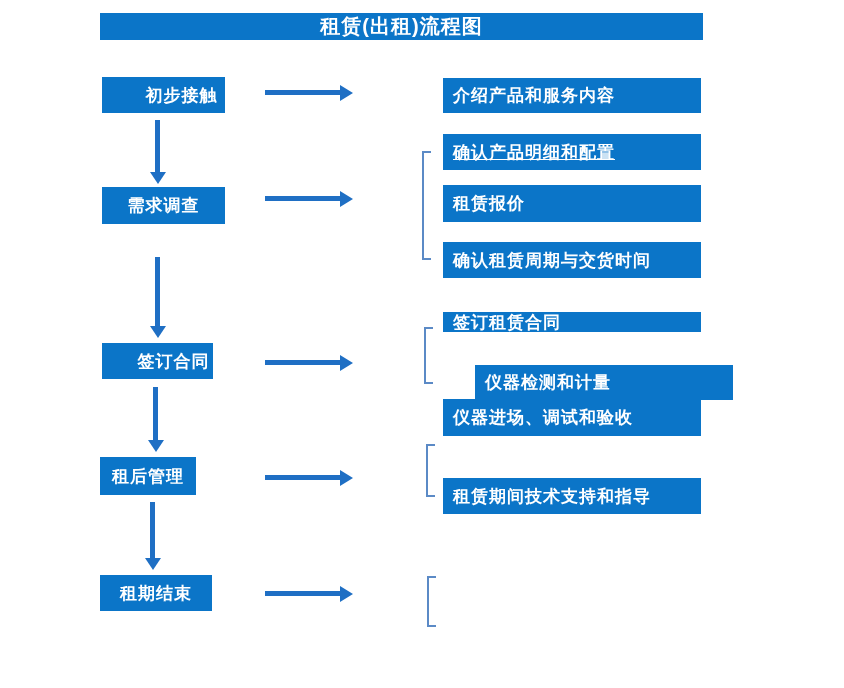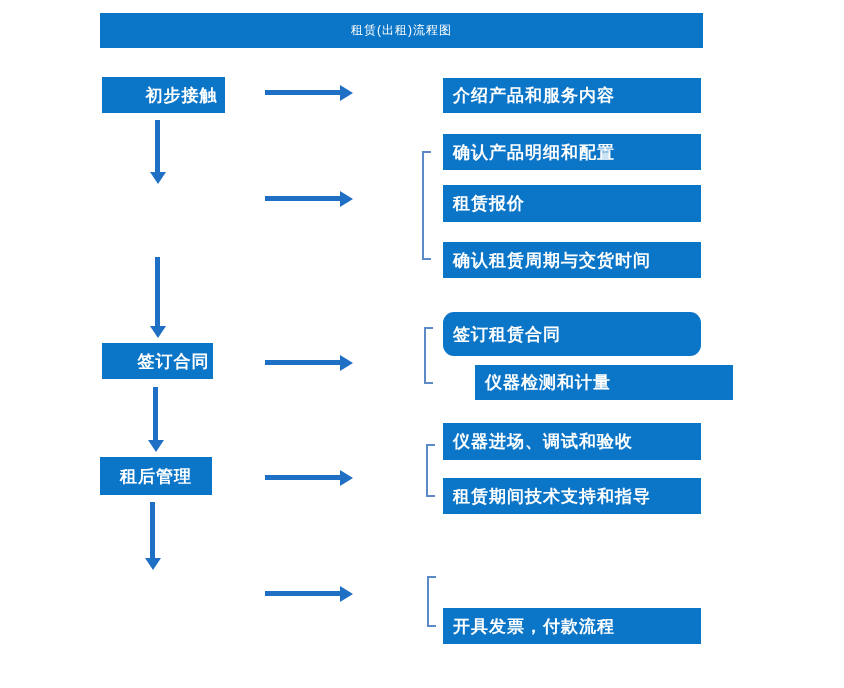--- a/index.html
+++ b/index.html
@@ -7,24 +7,24 @@
     --arrow:#1f6fc4;
     --bracket:#5b8ac6;
     --text:#ffffff;
   }
   html,body{margin:0;padding:0;background:#ffffff;}
   .canvas{
     position:relative;width:844px;height:688px;background:#ffffff;overflow:hidden;
     font-family:"Liberation Sans","DejaVu Sans",sans-serif;
   }
   .title-bar{
-    position:absolute;left:100px;top:13px;width:603px;height:35px;
+    position:absolute;left:100px;top:13px;width:603px;height:27px;
     background:var(--box);color:var(--text);
     display:flex;align-items:center;justify-content:center;
-    font-size:12px;font-weight:normal;letter-spacing:1px;
+    font-size:20px;font-weight:bold;letter-spacing:1px;
   }
   .box{
     position:absolute;background:var(--box);color:var(--text);
     display:flex;align-items:center;
     font-size:17px;font-weight:bold;letter-spacing:1px;box-sizing:border-box;text-align:right;
   }
   .step{justify-content:center;text-align:center;}
   .detail{left:443px;width:258px;padding-left:10px;}
   
   .harrow{position:absolute;left:265px;width:75px;height:5px;background:var(--arrow);}
@@ -54,41 +54,42 @@
 <div class="canvas">
 
   <div class="title-bar">租赁(出租)流程图</div>
 
   <div class="box step" style="left:102px;top:77px;width:123px;height:36px;padding-left:36px;">初步接触</div>
   <div class="harrow" style="top:90px;"></div>
   <div class="box detail" style="top:78px;height:35px;">介绍产品和服务内容</div>
 
   <div class="varrow" style="left:155px;top:120px;height:52px;"></div>
 
+  <div class="box step" style="left:102px;top:187px;width:123px;height:37px;">需求调查</div>
   <div class="harrow" style="top:196px;"></div>
   <div class="bracket" style="left:422px;top:151px;height:109px;"></div>
-  <div class="box detail" style="top:134px;height:36px;">确认产品明细和配置</div>
+  <div class="box detail" style="top:134px;height:36px;text-decoration:underline;">确认产品明细和配置</div>
   <div class="box detail" style="top:242px;height:36px;">确认租赁周期与交货时间</div>
   <div class="box detail" style="top:185px;height:37px;">租赁报价</div>
 
   <div class="varrow" style="left:155px;top:257px;height:69px;"></div>
 
   <div class="box step" style="left:102px;top:343px;width:111px;height:36px;padding-left:32px;">签订合同</div>
   <div class="harrow" style="top:360px;"></div>
   <div class="bracket" style="left:424px;top:327px;height:57px;"></div>
-  <div class="box detail" style="top:312px;height:44px;border-radius:11px;">签订租赁合同</div>
+  <div class="box detail" style="top:312px;height:20px;">签订租赁合同</div>
   <div class="box detail" style="top:365px;height:35px;margin-left:32px;">仪器检测和计量</div>
 
   <div class="varrow" style="left:153px;top:387px;height:53px;"></div>
 
-  <div class="box step" style="left:100px;top:457px;width:112px;height:38px;text-align:center;">租后管理</div>
+  <div class="box step" style="left:100px;top:457px;width:96px;height:38px;text-align:center;">租后管理</div>
   <div class="harrow" style="top:475px;"></div>
   <div class="bracket" style="left:426px;top:444px;height:53px;"></div>
-  <div class="box detail" style="top:423px;height:37px;">仪器进场、调试和验收</div>
+  <div class="box detail" style="top:399px;height:37px;">仪器进场、调试和验收</div>
   <div class="box detail" style="top:478px;height:36px;">租赁期间技术支持和指导</div>
 
   <div class="varrow" style="left:150px;top:502px;height:56px;"></div>
 
+  <div class="box step" style="left:100px;top:575px;width:112px;height:36px;">租期结束</div>
   <div class="harrow" style="top:591px;"></div>
   <div class="bracket" style="left:427px;top:576px;height:51px;"></div>
-  <div class="box detail" style="top:608px;height:36px;">开具发票，付款流程</div>
 
 </div>
 
 </body></html>

